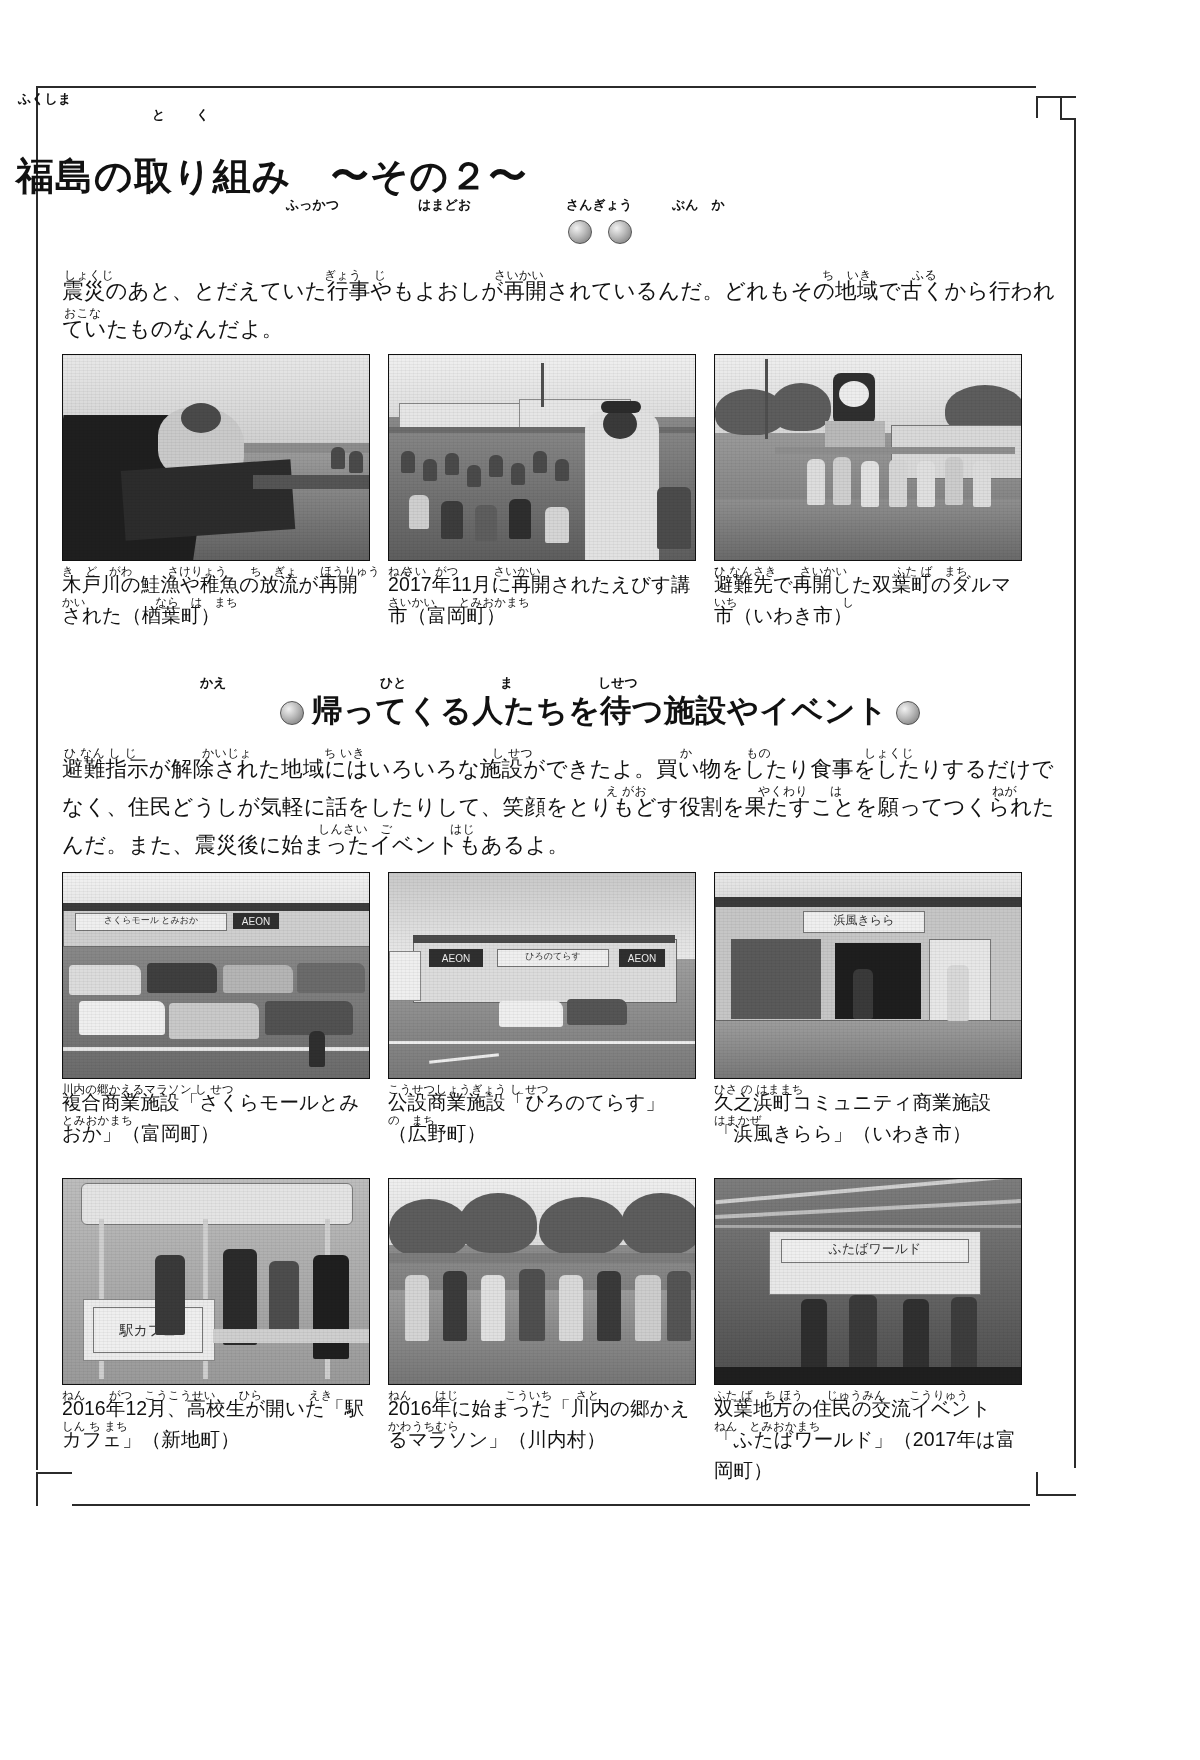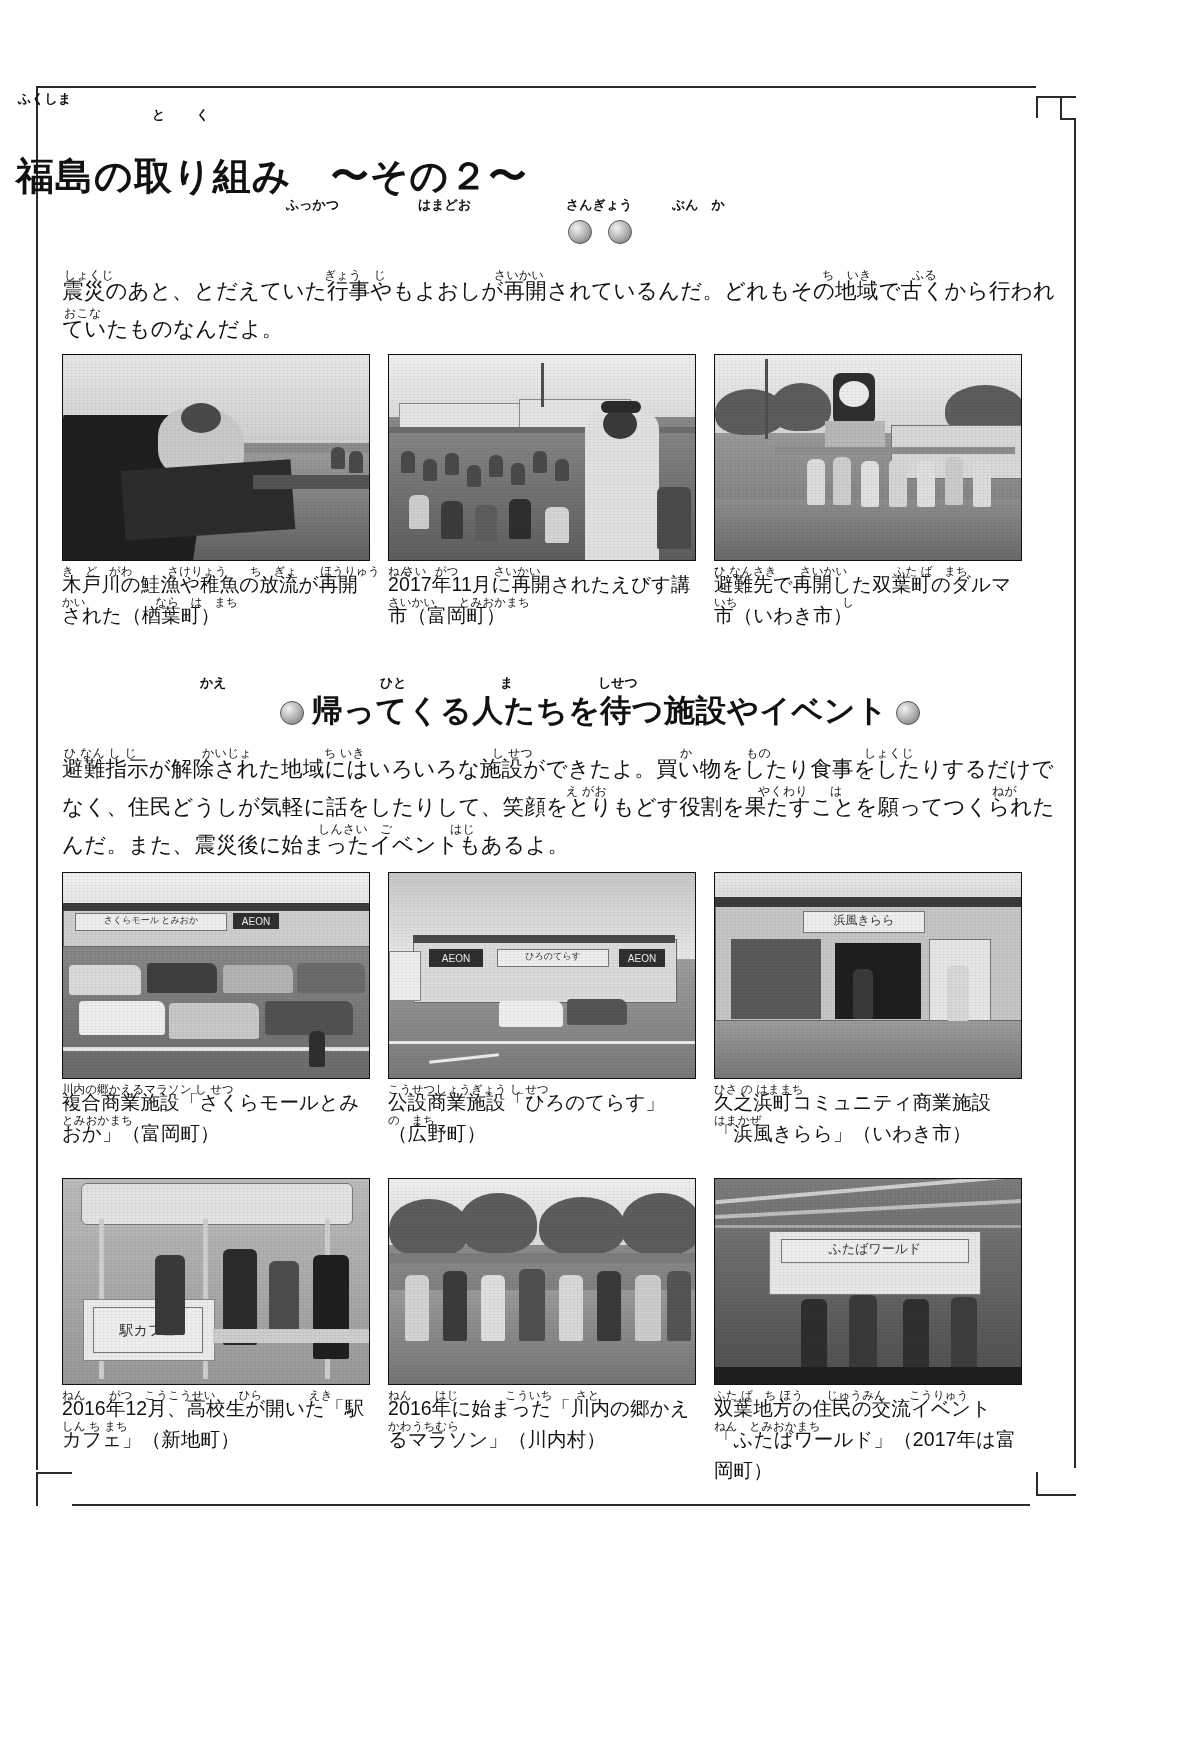--- a/index.html
+++ b/index.html
@@ -339,21 +339,21 @@
   <div class="sec-ruby" style="left:598px; top:674px;">しせつ</div>
 
   <div class="body-para para2">
     <span class="para-ruby" style="left:2px; top:-16px;">ひ なん し  じ</span>
     <span class="para-ruby" style="left:140px; top:-16px;">かいじょ</span>
     <span class="para-ruby" style="left:262px; top:-16px;">ち いき</span>
     <span class="para-ruby" style="left:430px; top:-16px;">し せつ</span>
     <span class="para-ruby" style="left:618px; top:-16px;">か</span>
     <span class="para-ruby" style="left:684px; top:-16px;">もの</span>
     <span class="para-ruby" style="left:802px; top:-16px;">しょくじ</span>
-    <span class="para-ruby" style="left:504px; top:22px;">え がお</span>
+    <span class="para-ruby" style="left:544px; top:22px;">え がお</span>
     <span class="para-ruby" style="left:696px; top:22px;">やくわり</span>
     <span class="para-ruby" style="left:768px; top:22px;">は</span>
     <span class="para-ruby" style="left:930px; top:22px;">ねが</span>
     <span class="para-ruby" style="left:256px; top:60px;">しんさい　ご</span>
     <span class="para-ruby" style="left:388px; top:60px;">はじ</span>
     <span>避難指示が解除された地域にはいろいろな施設ができたよ。買い物をしたり食事をしたりするだけでなく、住民どうしが気軽に話をしたりして、笑顔をとりもどす役割を果たすことを願ってつくられたんだ。また、震災後に始まったイベントもあるよ。</span>
   </div>
 
   <div class="grid g2">
 

